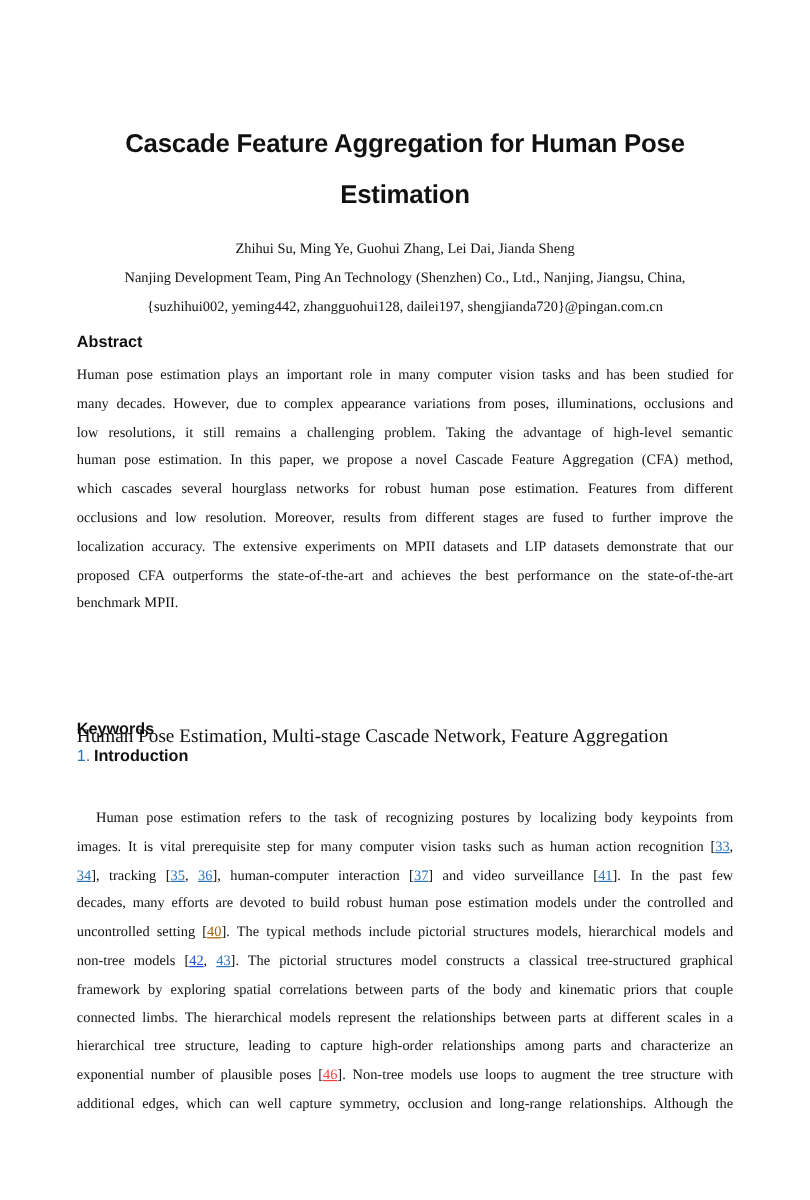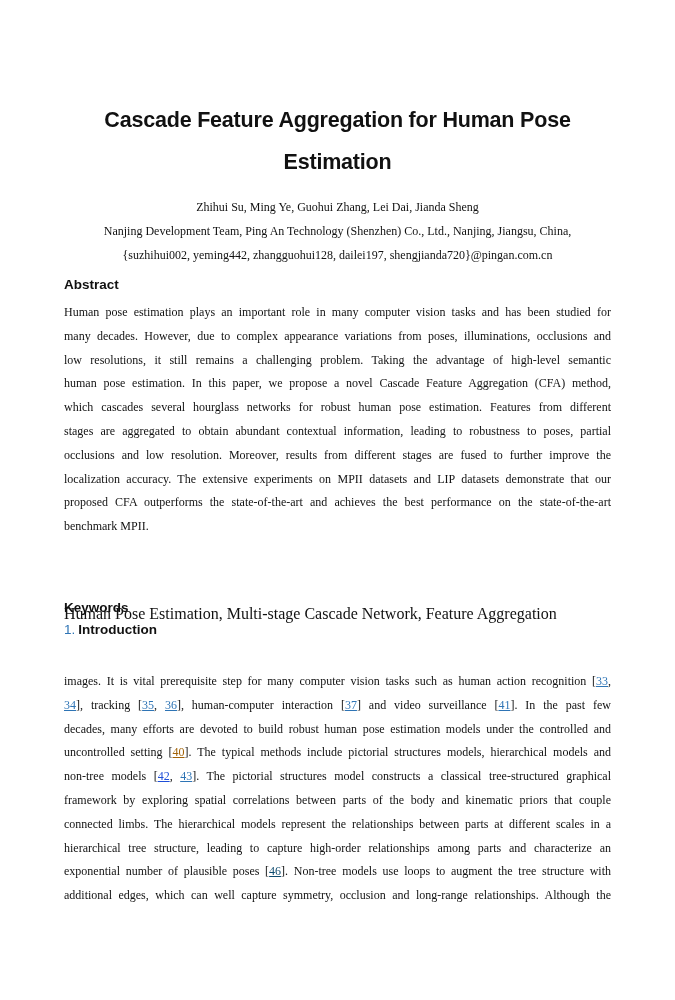--- a/index.html
+++ b/index.html
@@ -114,40 +114,40 @@
   <p class="emails">{suzhihui002, yeming442, zhangguohui128, dailei197, shengjianda720}@pingan.com.cn</p>
 
   <h2 class="section-heading" id="h-abstract">Abstract</h2>
 
   <div class="body-text" id="abstract-text">
     <span class="line">Human pose estimation plays an important role in many computer vision tasks and has been studied for</span>
     <span class="line">many decades. However, due to complex appearance variations from poses, illuminations, occlusions and</span>
     <span class="line">low resolutions, it still remains a challenging problem. Taking the advantage of high-level semantic</span>
     <span class="line">human pose estimation. In this paper, we propose a novel Cascade Feature Aggregation (CFA) method,</span>
     <span class="line">which cascades several hourglass networks for robust human pose estimation. Features from different</span>
-    <span class="line">stages are aggregated to obtain abundant contextual information, leading to robustness to poses, partial</span>
     <span class="line">occlusions and low resolution. Moreover, results from different stages are fused to further improve the</span>
     <span class="line">localization accuracy. The extensive experiments on MPII datasets and LIP datasets demonstrate that our</span>
     <span class="line">proposed CFA outperforms the state-of-the-art and achieves the best performance on the state-of-the-art</span>
     <span class="line last">benchmark MPII.</span>
   </div>
 
   <h2 class="section-heading" id="h-keywords">Keywords</h2>
   <p id="keywords-text">Human Pose Estimation, Multi-stage Cascade Network, Feature Aggregation</p>
 
   <h2 class="section-heading" id="h-intro">
     <span class="num" style="color: rgb(46, 116, 181);">1.</span><span>Introduction</span>
   </h2>
 
   <div class="body-text" id="intro-text">
+    <span class="line indent" style="white-space: nowrap;"><span>Human pose estimation refers to the task of recognizing postures by localizing body keypoints from</span></span>
     <span class="line" style="white-space: nowrap;"><span>images. It is vital prerequisite step for many computer vision tasks such as human action recognition [</span><span class="cite" style="color: rgb(46, 116, 181); margin-top: 10px;">33</span><span>,</span></span>
     <span class="line" style="white-space: nowrap;"><span class="cite" style="color: rgb(46, 116, 181);">34</span><span>], tracking [</span><span class="cite" style="color: rgb(46, 116, 181);">35</span><span>, </span><span class="cite" style="color: rgb(46, 116, 181);">36</span><span>], human-computer interaction [</span><span class="cite" style="color: rgb(46, 116, 181);">37</span><span>] and video surveillance [</span><span class="cite" style="color: rgb(46, 116, 181);">41</span><span>]. In the past few</span></span>
     <span class="line" style="white-space: nowrap;"><span>decades, many efforts are devoted to build robust human pose estimation models under the controlled and</span></span>
     <span class="line" style="white-space: nowrap;"><span>uncontrolled setting [</span><span class="cite" style="color: #a16207;">40</span><span>]. The typical methods include pictorial structures models, hierarchical models and</span></span>
     <span class="line" style="white-space: nowrap;"><span>non-tree models [</span><span class="cite" style="color: #1d4ed8;">42</span><span>, </span><span class="cite" style="color: rgb(46, 116, 181);">43</span><span>]. The pictorial structures model constructs a classical tree-structured graphical</span></span>
     <span class="line" style="white-space: nowrap;"><span>framework by exploring spatial correlations between parts of the body and kinematic priors that couple</span></span>
     <span class="line" style="white-space: nowrap;"><span>connected limbs. The hierarchical models represent the relationships between parts at different scales in a</span></span>
     <span class="line" style="white-space: nowrap;"><span>hierarchical tree structure, leading to capture high-order relationships among parts and characterize an</span></span>
-    <span class="line" style="white-space: nowrap;"><span>exponential number of plausible poses [</span><span class="cite" style="color: #0c4a6e;">46</span><span>]. Non-tree models use loops to augment the tree structure with</span></span>
+    <span class="line" style="white-space: nowrap;"><span>exponential number of plausible poses [</span><span class="cite" style="color: #ef4444;">46</span><span>]. Non-tree models use loops to augment the tree structure with</span></span>
     <span class="line" style="white-space: nowrap;"><span>additional edges, which can well capture symmetry, occlusion and long-range relationships. Although the</span></span>
   </div>
 
 </div>
 
 </body></html>

